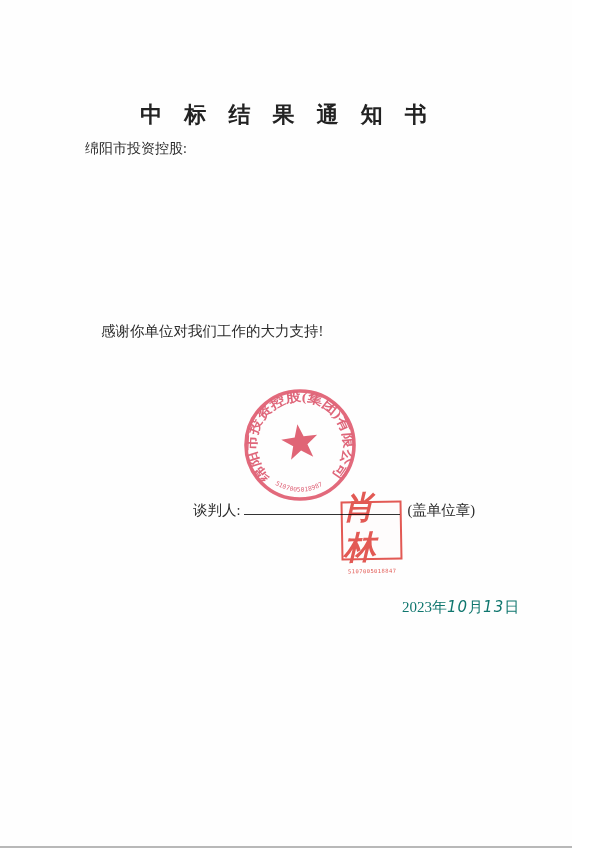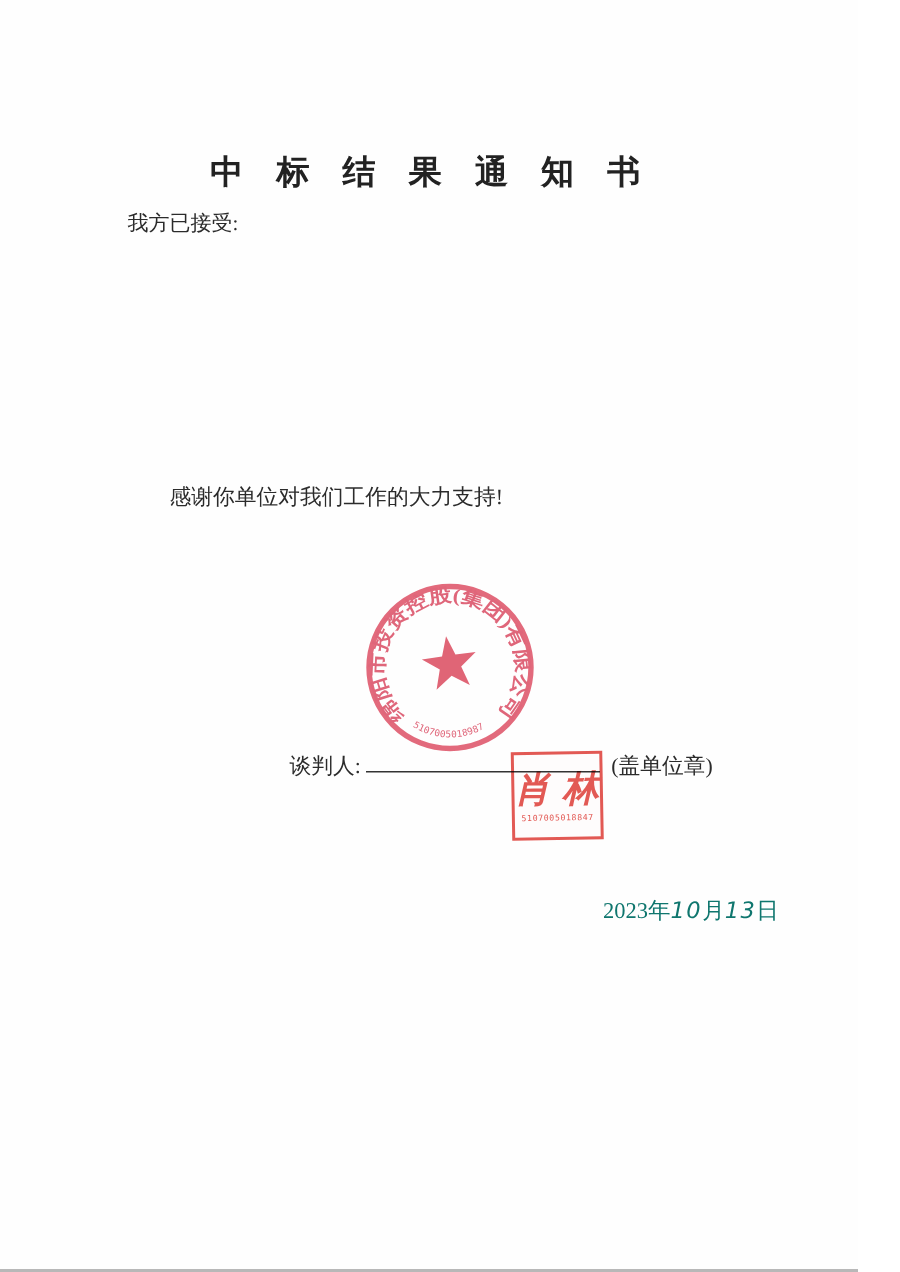--- a/index.html
+++ b/index.html
@@ -36,21 +36,21 @@
   }
   .body-par {
     position:absolute; top:189px; left:84px; width:428px;
     font-size:14.5px; line-height:33px;
     text-align:justify;
     text-indent:2em;
   }
   .u { border-bottom:1px solid #3a3a3a; padding-bottom:1px; }
   .b { font-weight:bold; }
   .thanks {
-    position:absolute; top:322px; left:84px; width:428px;
+    position:absolute; top:322px; left:72px; width:428px;
     font-size:14.5px;
     text-indent:2em;
   }
   .sig-row {
     position:absolute; left:193px;
     font-size:14.5px; white-space:nowrap;font-family:Liberation Serif, serif;
   }
   .sig-row-1 { top:501px; }
   .sig-row-2 { top:548px; }
   .sig-line {
@@ -84,41 +84,41 @@
     border:2.5px solid #e14b45;
     mix-blend-mode:multiply;
     opacity:0.92;
     transform:rotate(-1deg);
     display:flex; flex-direction:column;
     align-items:center; justify-content:center;
     color:#e14b45;
     background:rgba(255,235,235,0.12);
   }
   .square-seal .stamp-name {
-    font-size:24px; font-weight:bold; font-style:italic;
+    font-size:32px; font-weight:bold; font-style:italic;
     letter-spacing:1px; line-height:1.25;
     font-family:"Liberation Serif", serif;
   }
   .square-seal .stamp-number {
     font-size:5.5px; letter-spacing:0.4px;
     font-family:"DejaVu Sans Mono", monospace;
     margin-top:1px;
   }
 </style>
 </head>
 <body>
 
 <div class="page">
 
   <div class="scan-edge-right"></div>
   <div class="scan-edge-bottom"></div>
 
   <h1 class="doc-title">中 标 结 果 通 知 书</h1>
 
-  <div class="salutation">我方已接受:</div>
+  <div class="salutation">绵阳市投资控股:</div>
 
 
   <p class="thanks">感谢你单位对我们工作的大力支持!</p>
 
   <svg class="round-seal" viewBox="0 0 116 116" xmlns="http://www.w3.org/2000/svg">
     <defs>
       <path id="sealTextArc" d="M 28 90.2 A 44 44 0 1 1 88 90.2" fill="none"></path>
       <path id="sealNumArc" d="M 33.1 97.4 A 46.5 46.5 0 0 0 82.9 97.4" fill="none"></path>
     </defs>
     <circle cx="58" cy="58" r="54" fill="none" stroke="#e0556a" stroke-width="3.6"></circle>

